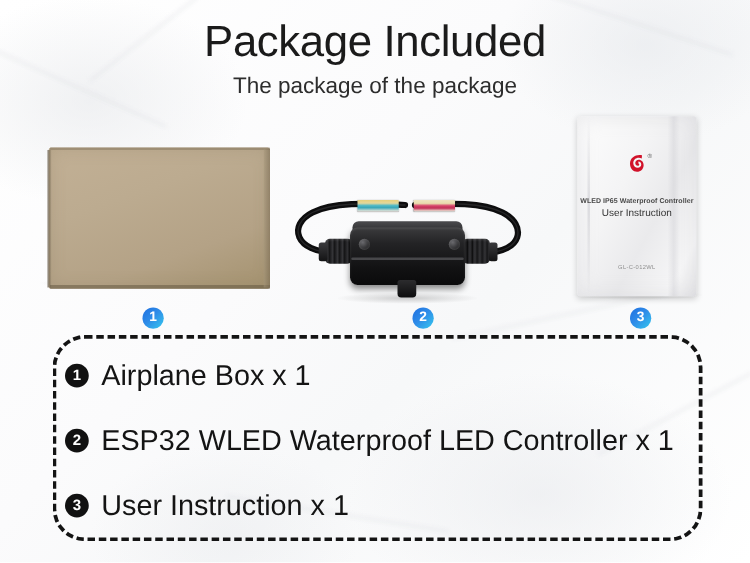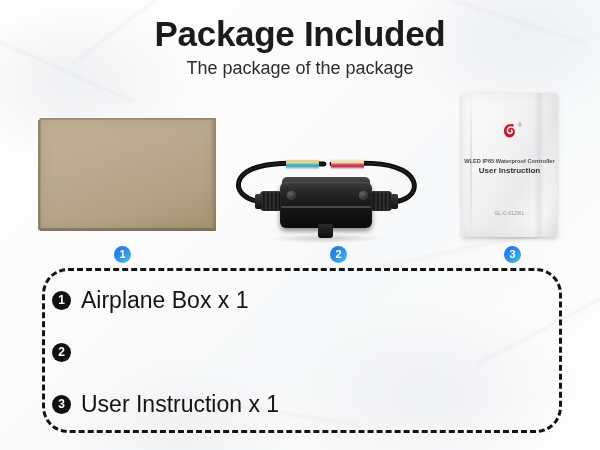--- a/index.html
+++ b/index.html
@@ -36,21 +36,21 @@
   }
 
   
   #title {
     position: absolute;
     left: 0;
     top: 14px;
     width: 600px;
     text-align: center;
     font-size: 35px;
-    font-weight: bold;
+    font-weight: normal;
     color: #1b1b1b;
     letter-spacing: -0.3px;
   }
   #subtitle {
     position: absolute;
     left: 0;
     top: 58px;
     width: 600px;
     text-align: center;
     font-size: 18px;
@@ -299,21 +299,21 @@
     font-weight: bold;
     color: #4a4a4a;
     letter-spacing: 0.05px;
   }
   .booklet-line2 {
     position: absolute;
     left: 0; top: 73px;
     width: 95px;
     text-align: center;
     font-size: 8px;
-    font-weight: bold;
+    font-weight: normal;
     color: #333333;
   }
   .booklet-model {
     position: absolute;
     left: 0; top: 118px;
     width: 95px;
     text-align: center;
     font-size: 4.6px;
     color: #8e8e8e;
     letter-spacing: 0.3px;
@@ -459,20 +459,21 @@
   <div class="badge" id="badge-3">3</div>
 
   <div id="list-panel"></div>
   <div id="list-items">
     <div class="list-item">
       <span class="item-num">1</span>
       <span class="item-text">Airplane Box x 1</span>
     </div>
     <div class="list-item">
       <span class="item-num">2</span>
+      <span class="item-text">ESP32 WLED Waterproof LED Controller x 1</span>
     </div>
     <div class="list-item">
       <span class="item-num">3</span>
       <span class="item-text">User Instruction x 1</span>
     </div>
   </div>
 
 </div>
 
 </body></html>

